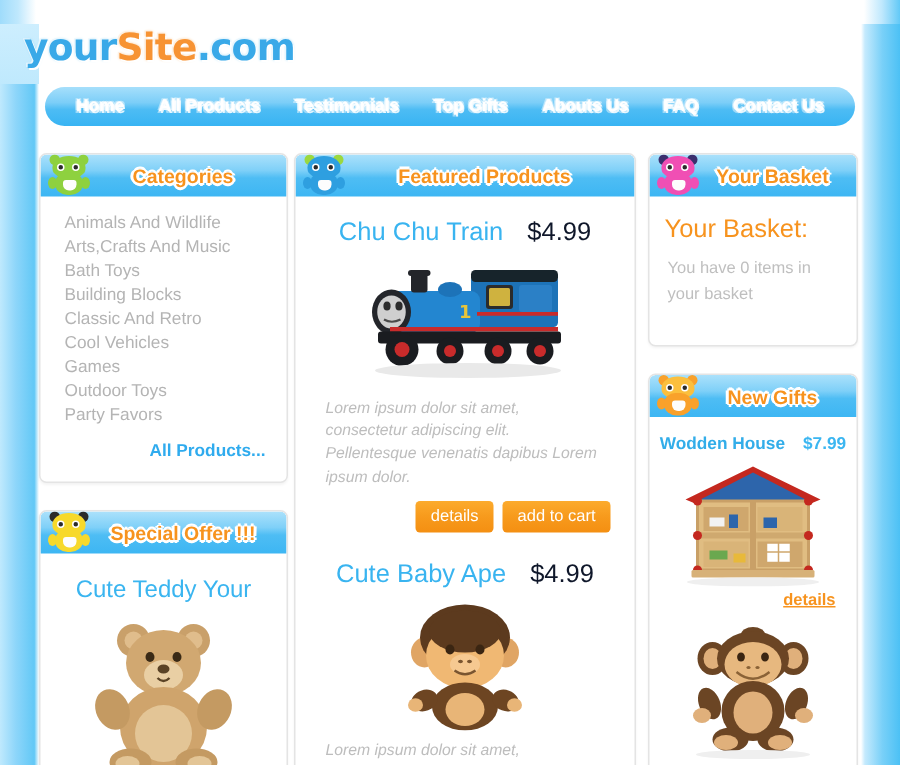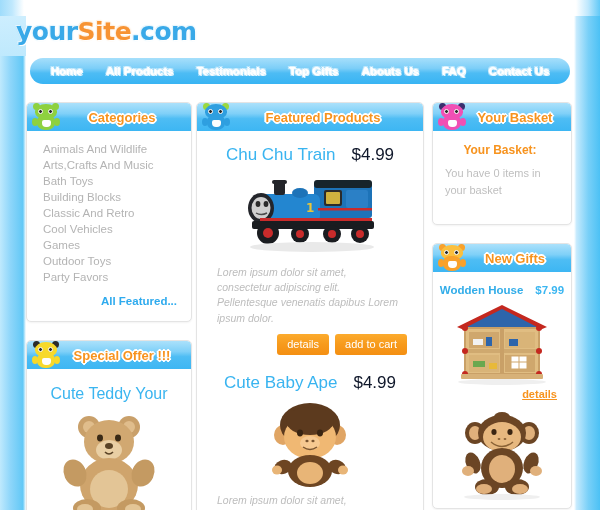--- a/index.html
+++ b/index.html
@@ -201,21 +201,21 @@
   .offer-img { height: 112px; display: flex; align-items: center; justify-content: center; }
   .offer-price {
     text-align: right; padding: 0 12px 4px 0;
     font-size: 21px; color: #26c3f4; font-weight: normal;
     text-shadow: 1px 1px 0 #fff, -1px -1px 0 #fff, 1px -1px 0 #fff, -1px 1px 0 #fff;
     margin-top: -20px;
   }
 
   
   .basket-title {
-    text-align: center; font-size: 12px; font-weight: bold;
+    text-align: left; font-size: 17px; font-weight: normal;
     color: #f7931e; padding: 4px 4px 8px 0;
   }
   .basket-text { font-size: 11px; color: #bfbfbf; line-height: 1.5; padding: 0 2px 14px 2px; }
 
   
   .gift { padding: 4px 0 2px 0; }
   .gift-row { display: flex; align-items: baseline; justify-content: center; gap: 12px; padding: 2px 0; }
   .gift-name { font-size: 11.5px; font-weight: bold; color: #32ade9; }
   .gift-price { font-size: 11.5px; font-weight: bold; color: #3bb6f1; }
   .gift-img { height: 88px; display: flex; align-items: center; justify-content: center; }
@@ -274,21 +274,21 @@
           <li>Animals And Wildlife</li>
           <li>Arts,Crafts And Music</li>
           <li>Bath Toys</li>
           <li>Building Blocks</li>
           <li>Classic And Retro</li>
           <li>Cool Vehicles</li>
           <li>Games</li>
           <li>Outdoor Toys</li>
           <li>Party Favors</li>
         </ul>
-        <div class="all-products">All Featured...</div>
+        <div class="all-products">All Products...</div>
       </div>
     </div>
 
     <div class="panel">
       <div class="panel-head">
         <div class="mascot m-yellow">
           <div class="ear-l"></div>
             <div class="ear-r"></div>
           <div class="head"></div>
             <div class="eye-l"></div>

